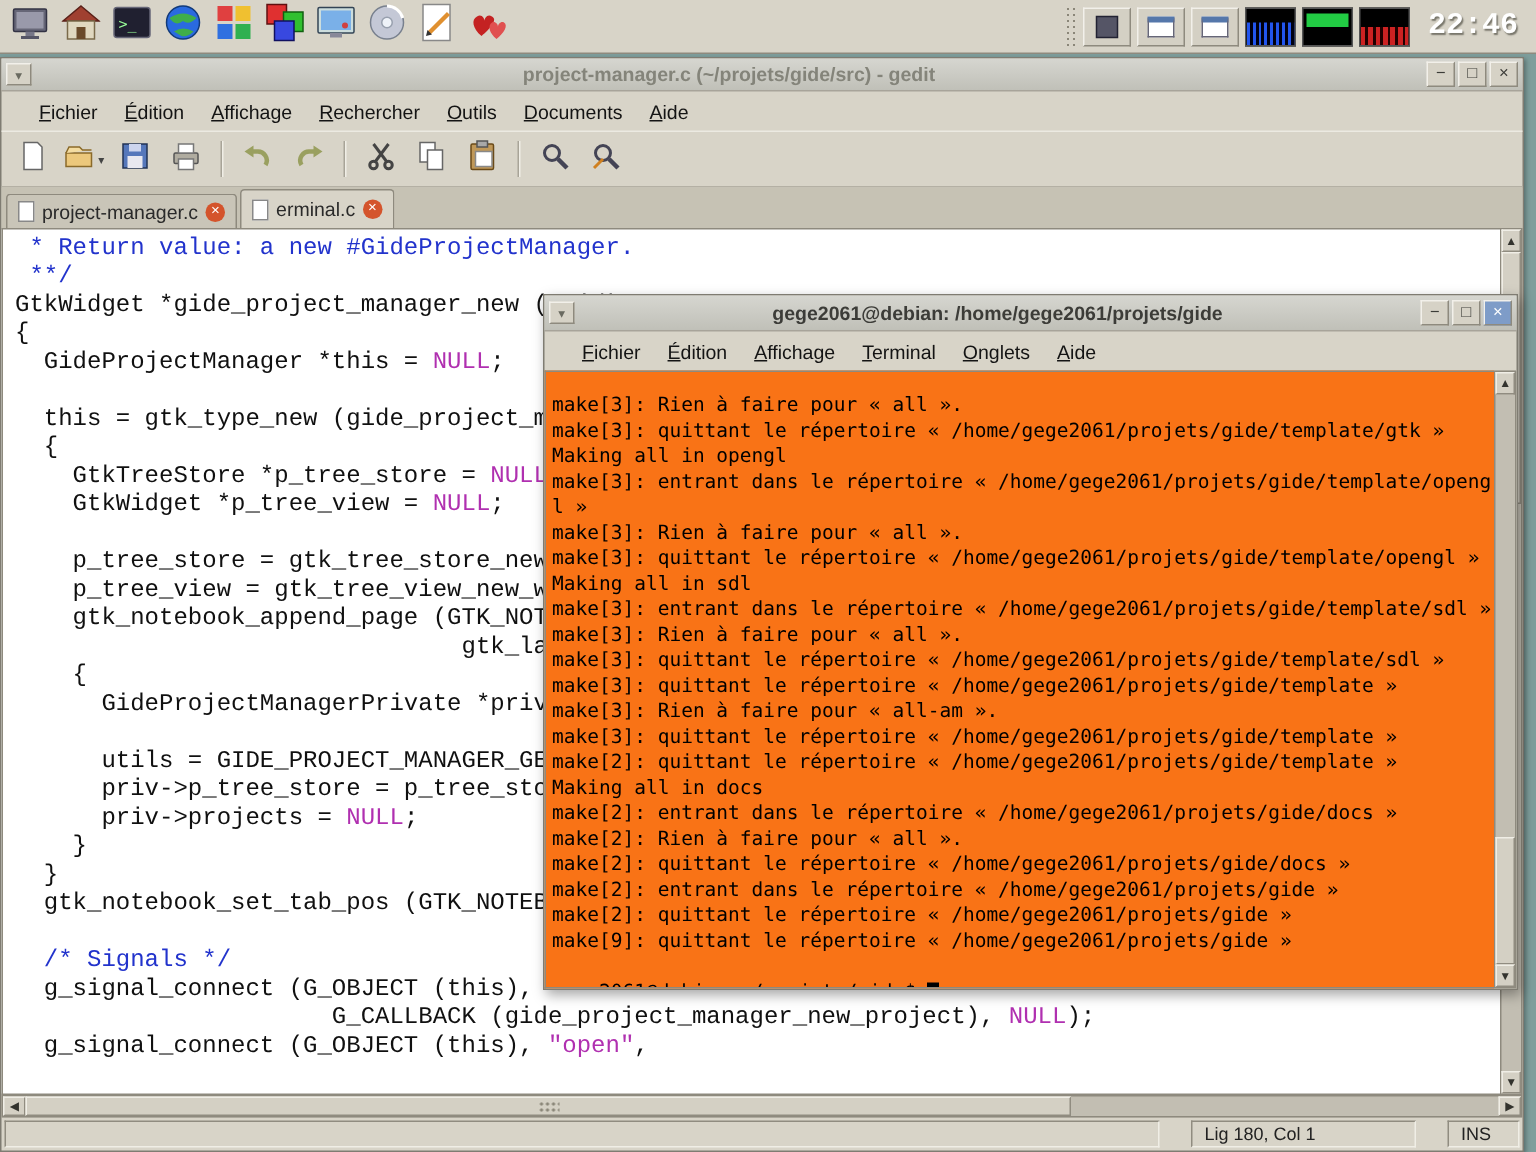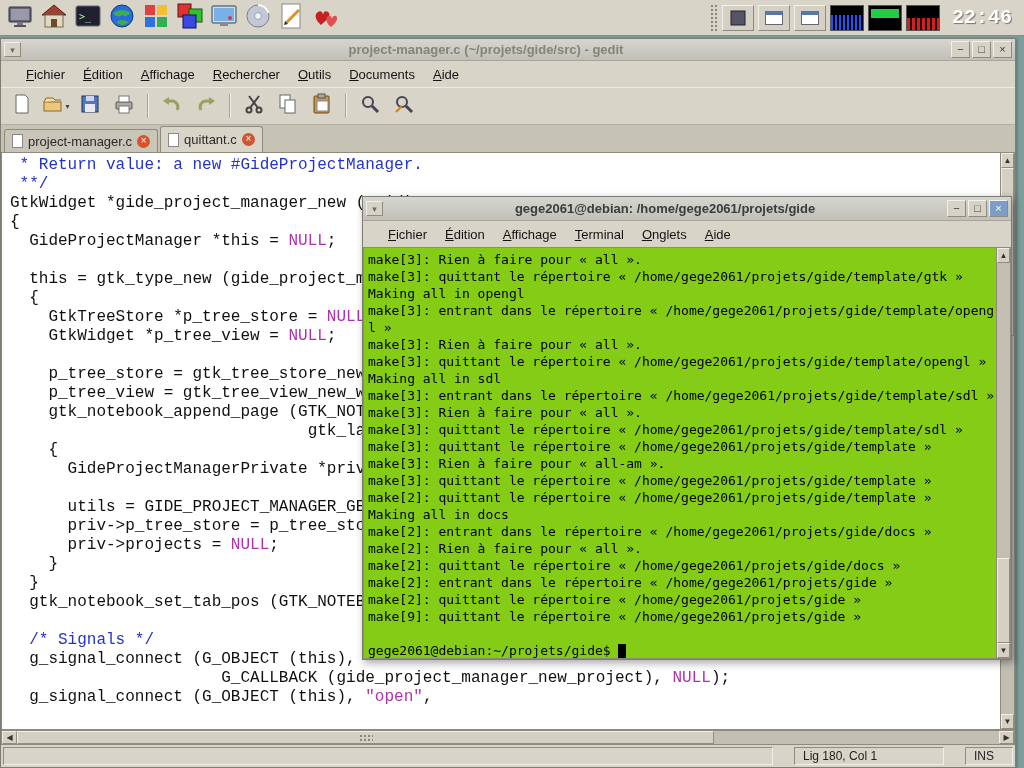--- a/index.html
+++ b/index.html
@@ -92,22 +92,22 @@
 
   .statusbar { height:22px; flex:0 0 22px; display:flex; gap:21px; padding:2px 2px; }
   .status-cell { border:1px solid; border-color:#908c80 #f0eee6 #f0eee6 #908c80; font-size:12px;
            display:flex; align-items:center; padding:0 8px; color:#222; white-space:nowrap; }
   .status-main { flex:1; }
   .status-pos { width:150px; }
   .status-ins { width:48px; }
 
   
   .term-body { flex:1; display:flex; min-height:0; background:var(--window-bg,#d8d4c8); }
-  .term-text { flex:1; background:#84cc16; border:1px solid #8e8a7e; border-right:none; overflow:hidden;
-           padding:3px 2px 0 4px; font-family:"DejaVu Sans Mono",monospace; font-size:13px;
+  .term-text { flex:1; background:#f97316; border:1px solid #8e8a7e; border-right:none; overflow:hidden;
+           padding:14px 2px 0 4px; font-family:"DejaVu Sans Mono",monospace; font-size:13px;
            line-height:17px; color:#000; }
   .term-line { white-space:pre; height:17px; }
   .cursor { display:inline-block; width:8px; height:14px; background:#000; vertical-align:text-bottom; }
 </style>
 </head>
 <body>
 
 <div class="panel">
   <div class="launchers" id="launchers">
       <div class="launcher">
@@ -299,21 +299,21 @@
       </div>
     </div>
   <div class="tabbar" id="gedit-tabbar">
       <div class="tab">
         <span class="tab-file-icon"></span>
         <span>project-manager.c</span>
         <span class="tab-close">×</span>
       </div>
       <div class="tab active">
         <span class="tab-file-icon"></span>
-        <span>quittant.c</span>
+        <span>erminal.c</span>
         <span class="tab-close">×</span>
       </div>
     </div>
   <div class="editor-wrap">
     <div class="editor" id="code">
         <div class="code-line"><span class="cm"> * Return value: a new #GideProjectManager.</span></div>
         <div class="code-line"><span class="cm"> **/</span></div>
         <div class="code-line"><span>GtkWidget *gide_project_manager_new (void)</span></div>
         <div class="code-line"><span>{</span></div>
         <div class="code-line"><span>  GideProjectManager *this = </span><span class="st">NULL</span><span>;</span></div>

